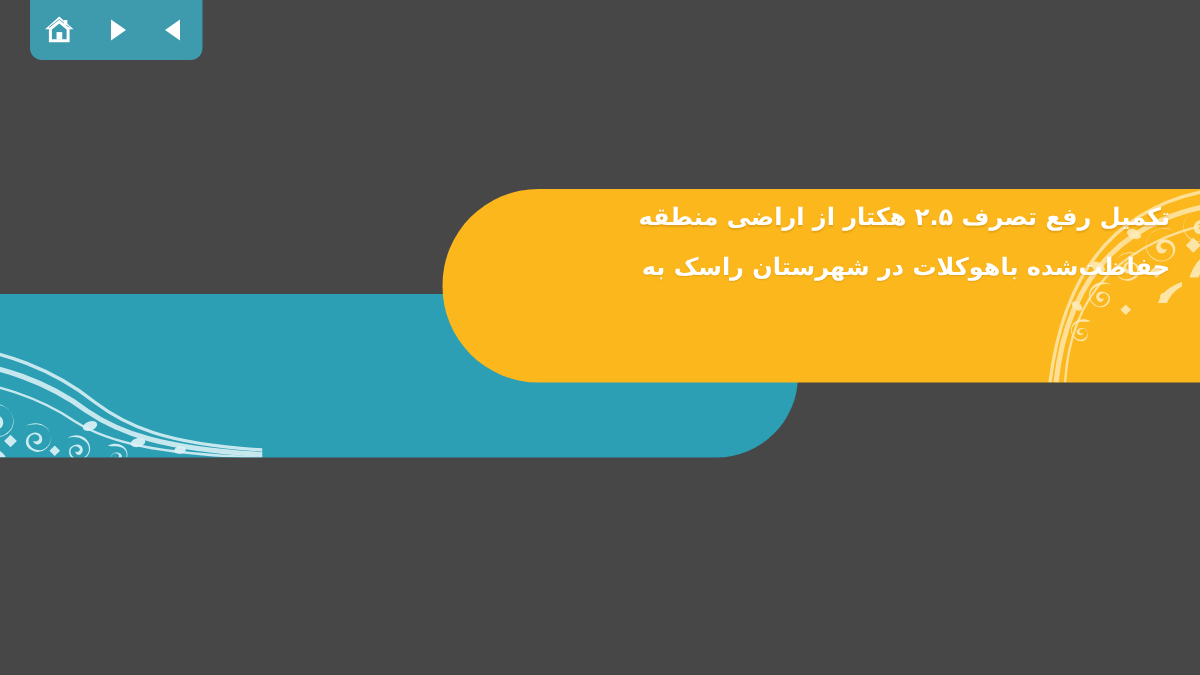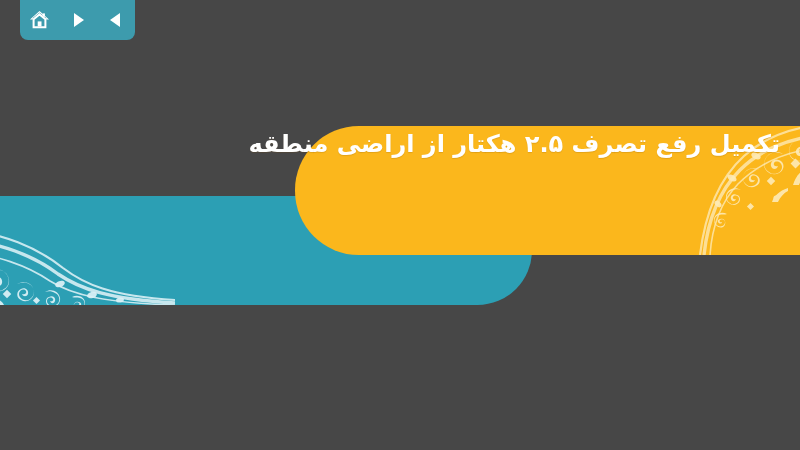--- a/index.html
+++ b/index.html
@@ -90,21 +90,21 @@
 
   #headline {
     position: absolute;
     z-index: 25;
     right: 20px;
     left: 48px;
     top: 128px;
     text-align: right;
     direction: rtl;
     color: #FFFFFF;
-    font-size: 24px;
+    font-size: 16px;
     line-height: 33px;
     font-weight: 600;
     text-shadow: 0 1px 1px rgba(120,70,0,0.18);
   }
   #headline .ln { display: block; white-space: nowrap; }
 </style>
 </head>
 <body>
 
 <div id="stage">
@@ -158,20 +158,21 @@
         <ellipse cx="92" cy="52" rx="5" ry="3" transform="rotate(30 92 52)"></ellipse>
         <ellipse cx="78" cy="78" rx="4" ry="2.5" transform="rotate(40 78 78)"></ellipse>
         <circle cx="160" cy="52" r="3"></circle>
         <circle cx="136" cy="72" r="2.6"></circle>
       </g>
     </svg>
   </div>
 
   <div id="headline">
     <span class="ln">تکمیل رفع تصرف ۲.۵ هکتار از اراضی منطقه</span>
+    <span class="ln">حفاظت‌شده باهوکلات در شهرستان راسک به</span>
   </div>
 
   <div id="navbar">
     <div class="nav-btn" title="قبلی">
       <svg width="18" height="18" viewBox="0 0 18 18">
         <polygon points="13,2 13,16 3,9" fill="#FFFFFF"></polygon>
       </svg>
     </div>
     <div class="nav-btn" title="بعدی">
       <svg width="18" height="18" viewBox="0 0 18 18">

